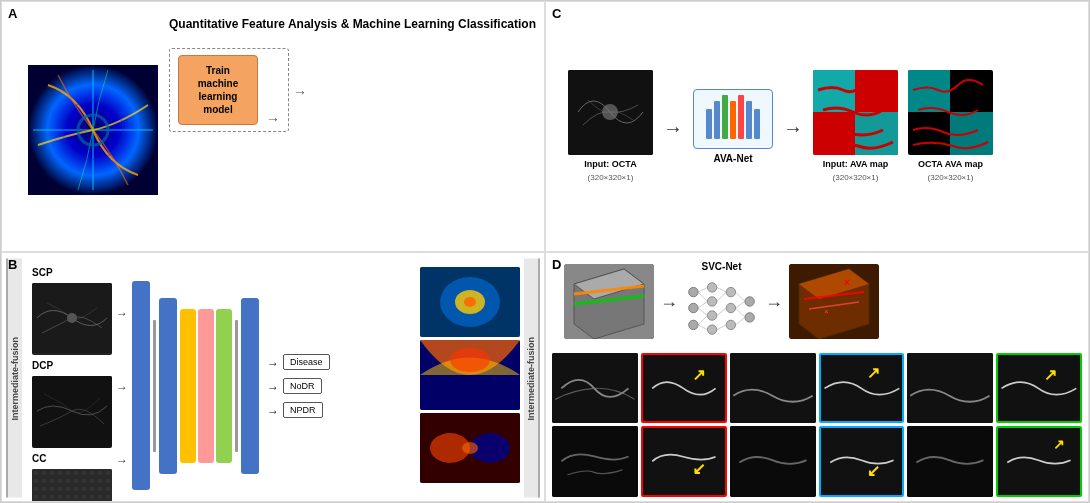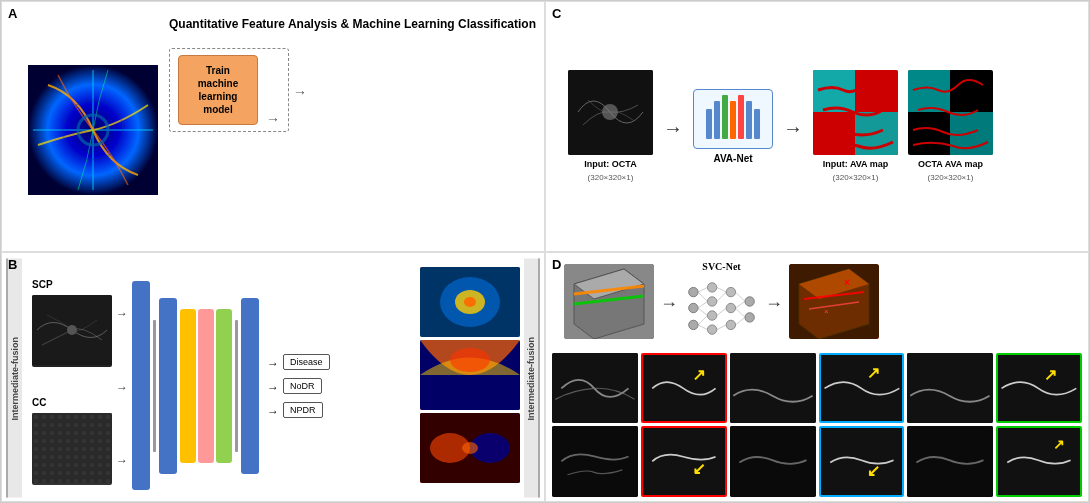--- a/index.html
+++ b/index.html
@@ -59,21 +59,21 @@
       flex: 1;
       margin-left: 12px;
       display: flex;
       flex-direction: column;
       align-items: flex-start;
     }
 
     .panelA-title {
       font-size: 12px;
       font-weight: bold;
-      text-align: center;
+      text-align: right;
       width: 100%;
       margin-bottom: 10px;
       line-height: 1.3;
     }
 
     .panelA-flow {
       display: flex;
       flex-direction: row;
       align-items: center;
       width: 100%;
@@ -523,20 +523,31 @@
           <svg width="80" height="70" viewBox="0 0 80 70" xmlns="http://www.w3.org/2000/svg">
             <rect width="80" height="70" fill="#1a1a1a"></rect>
             <path d="M5,35 Q20,20 40,35 Q60,50 75,35" stroke="#888" stroke-width="1" fill="none" opacity="0.6"></path>
             <path d="M10,50 Q30,40 40,35 Q50,30 70,45" stroke="#777" stroke-width="1" fill="none" opacity="0.5"></path>
             <path d="M15,20 Q35,30 40,35 Q45,40 65,25" stroke="#666" stroke-width="0.8" fill="none" opacity="0.4"></path>
             <circle cx="40" cy="35" r="5" fill="#555"></circle>
           </svg>
         </div>
       </div>
       <div class="scan-group">
+        <div class="scan-label">DCP</div>
+        <div class="scan-image dcp-pattern">
+          <svg width="80" height="70" viewBox="0 0 80 70" xmlns="http://www.w3.org/2000/svg">
+            <rect width="80" height="70" fill="#111"></rect>
+            <path d="M5,35 Q20,25 40,35 Q60,45 75,30" stroke="#666" stroke-width="1" fill="none" opacity="0.7"></path>
+            <path d="M8,50 Q28,42 40,35 Q52,28 72,48" stroke="#555" stroke-width="1" fill="none" opacity="0.6"></path>
+            <path d="M12,18 Q32,28 40,35 Q48,42 68,22" stroke="#444" stroke-width="0.8" fill="none" opacity="0.5"></path>
+          </svg>
+        </div>
+      </div>
+      <div class="scan-group">
         <div class="scan-label">CC</div>
         <div class="scan-image cc-pattern">
           <svg width="80" height="70" viewBox="0 0 80 70" xmlns="http://www.w3.org/2000/svg">
             <rect width="80" height="70" fill="#2a2a2a"></rect>
             <rect x="0" y="0" width="80" height="70" fill="url(#ccPattern)" opacity="0.8"></rect>
             <defs>
               <pattern id="ccPattern" x="0" y="0" width="8" height="8" patternUnits="userSpaceOnUse">
                 <rect width="8" height="8" fill="#2a2a2a"></rect>
                 <circle cx="4" cy="4" r="2" fill="#444" opacity="0.5"></circle>
               </pattern>
@@ -630,21 +641,21 @@
           <path d="M10,20 L60,5 L80,20 L30,35 Z" fill="#aaa" stroke="#555" stroke-width="1"></path>
 
           <line x1="10" y1="30" x2="80" y2="22" stroke="#ff8800" stroke-width="3" opacity="0.9"></line>
 
           <line x1="10" y1="40" x2="80" y2="32" stroke="#00cc00" stroke-width="3" opacity="0.9"></line>
         </svg>
       </div>
 
       <div style="font-size:18px; color:#333;">→</div>
 
-      <div style="position:relative;font-family:Liberation Serif, serif;">
+      <div style="position:relative;">
         <div style="font-size:10px; font-weight:bold; text-align:center; margin-bottom:4px;">SVC-Net</div>
         <svg class="neural-net-svg" width="80" height="65" viewBox="0 0 80 65">
 
           <circle cx="10" cy="15" r="5" fill="#aaa" stroke="#777" stroke-width="1"></circle>
           <circle cx="10" cy="32" r="5" fill="#aaa" stroke="#777" stroke-width="1"></circle>
           <circle cx="10" cy="50" r="5" fill="#aaa" stroke="#777" stroke-width="1"></circle>
 
           <circle cx="30" cy="10" r="5" fill="#bbb" stroke="#888" stroke-width="1"></circle>
           <circle cx="30" cy="25" r="5" fill="#bbb" stroke="#888" stroke-width="1"></circle>
           <circle cx="30" cy="40" r="5" fill="#bbb" stroke="#888" stroke-width="1"></circle>

